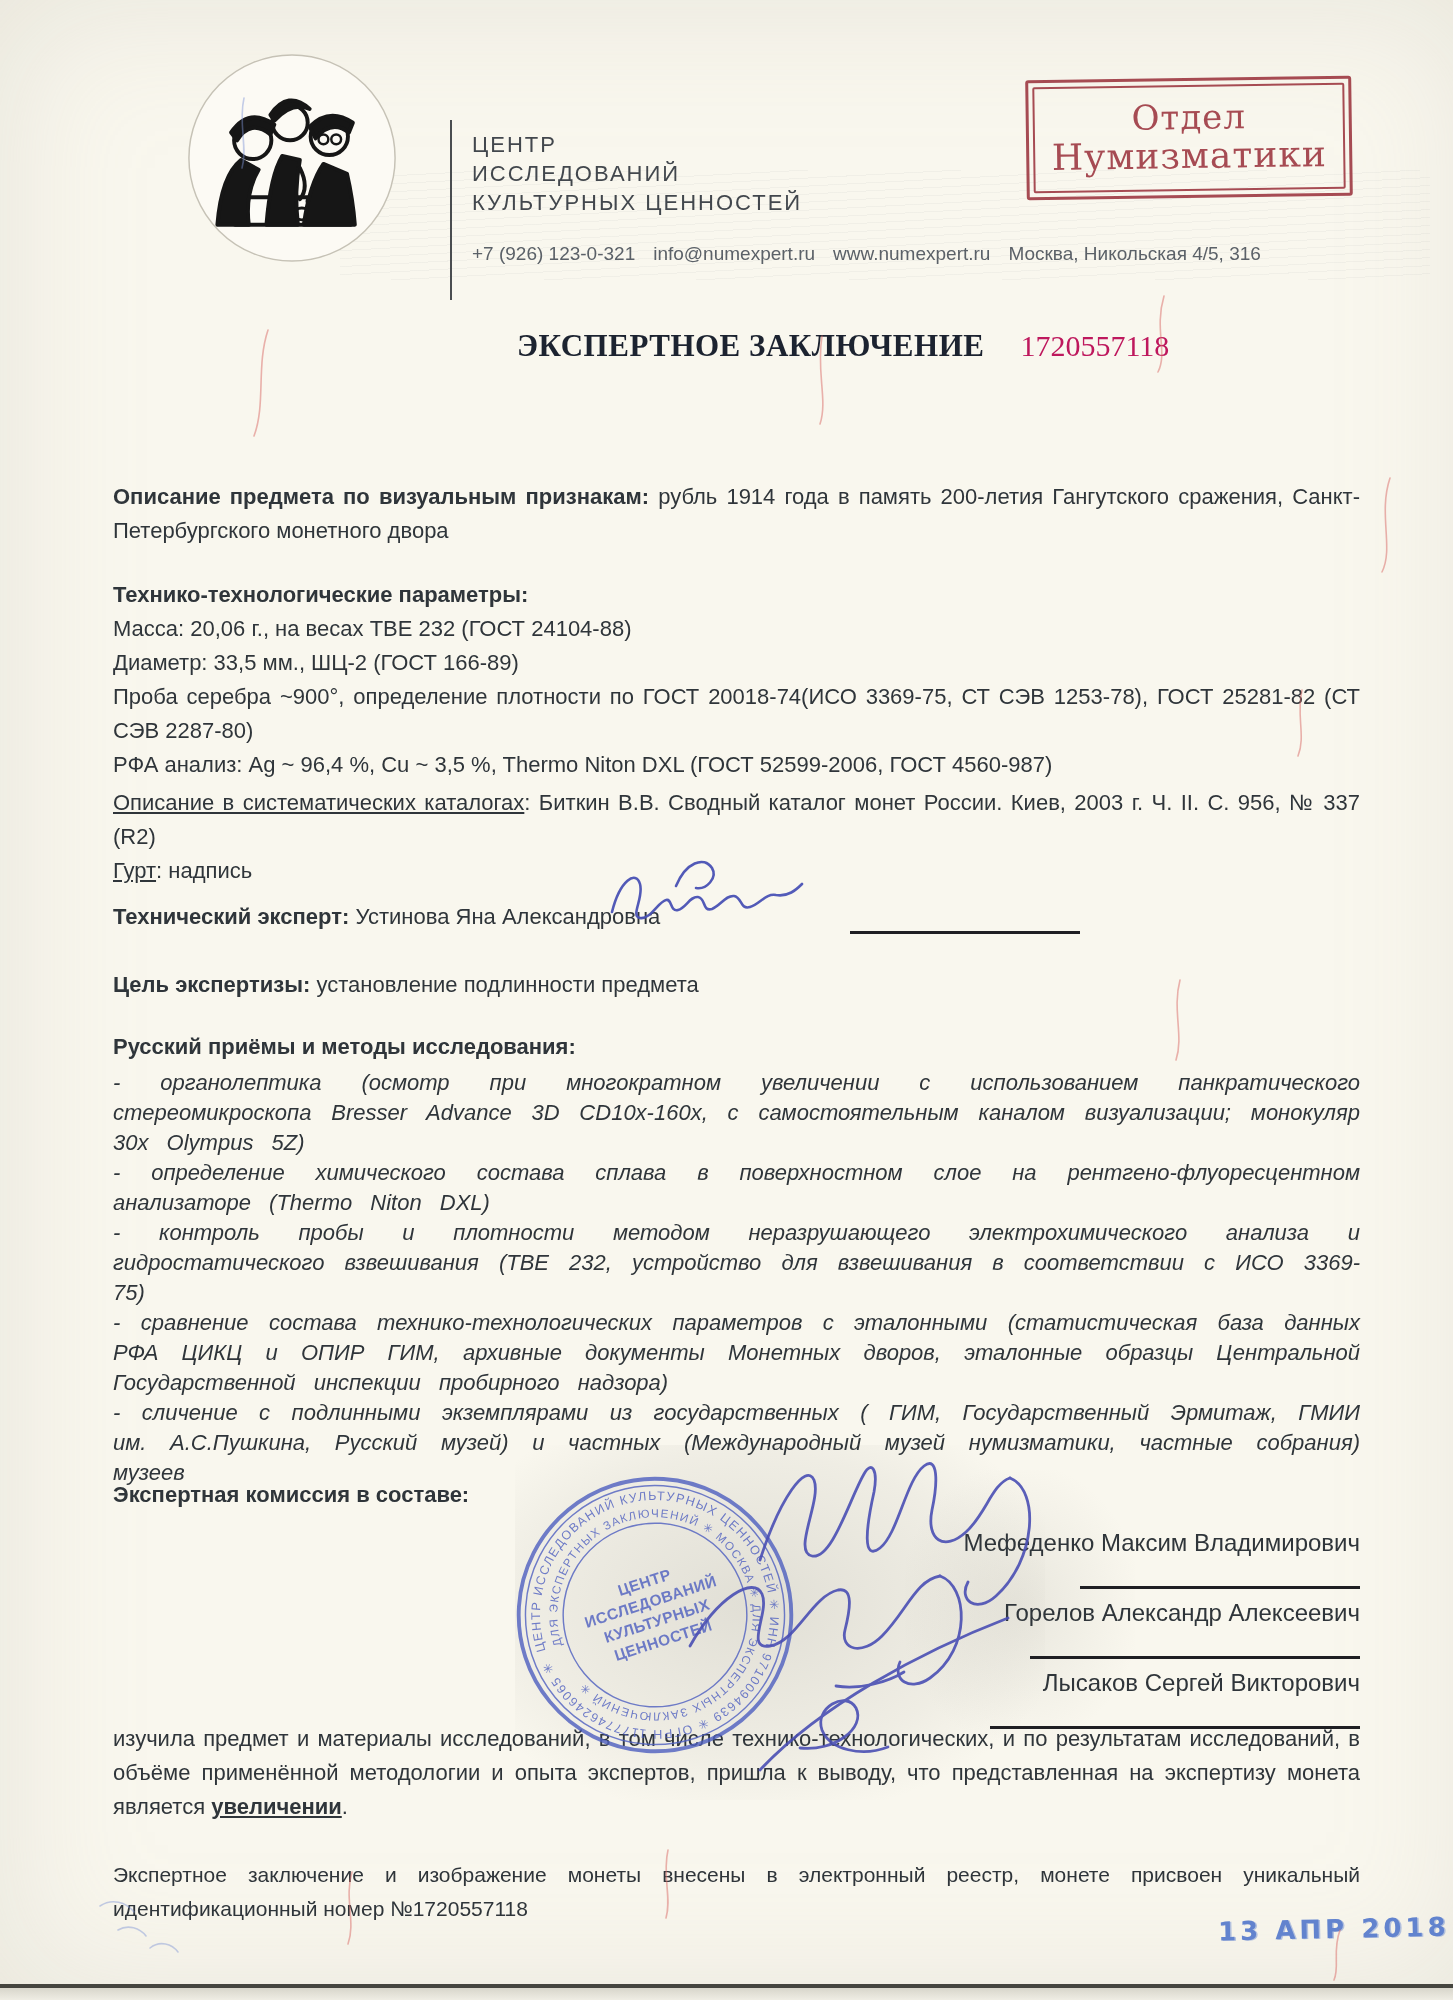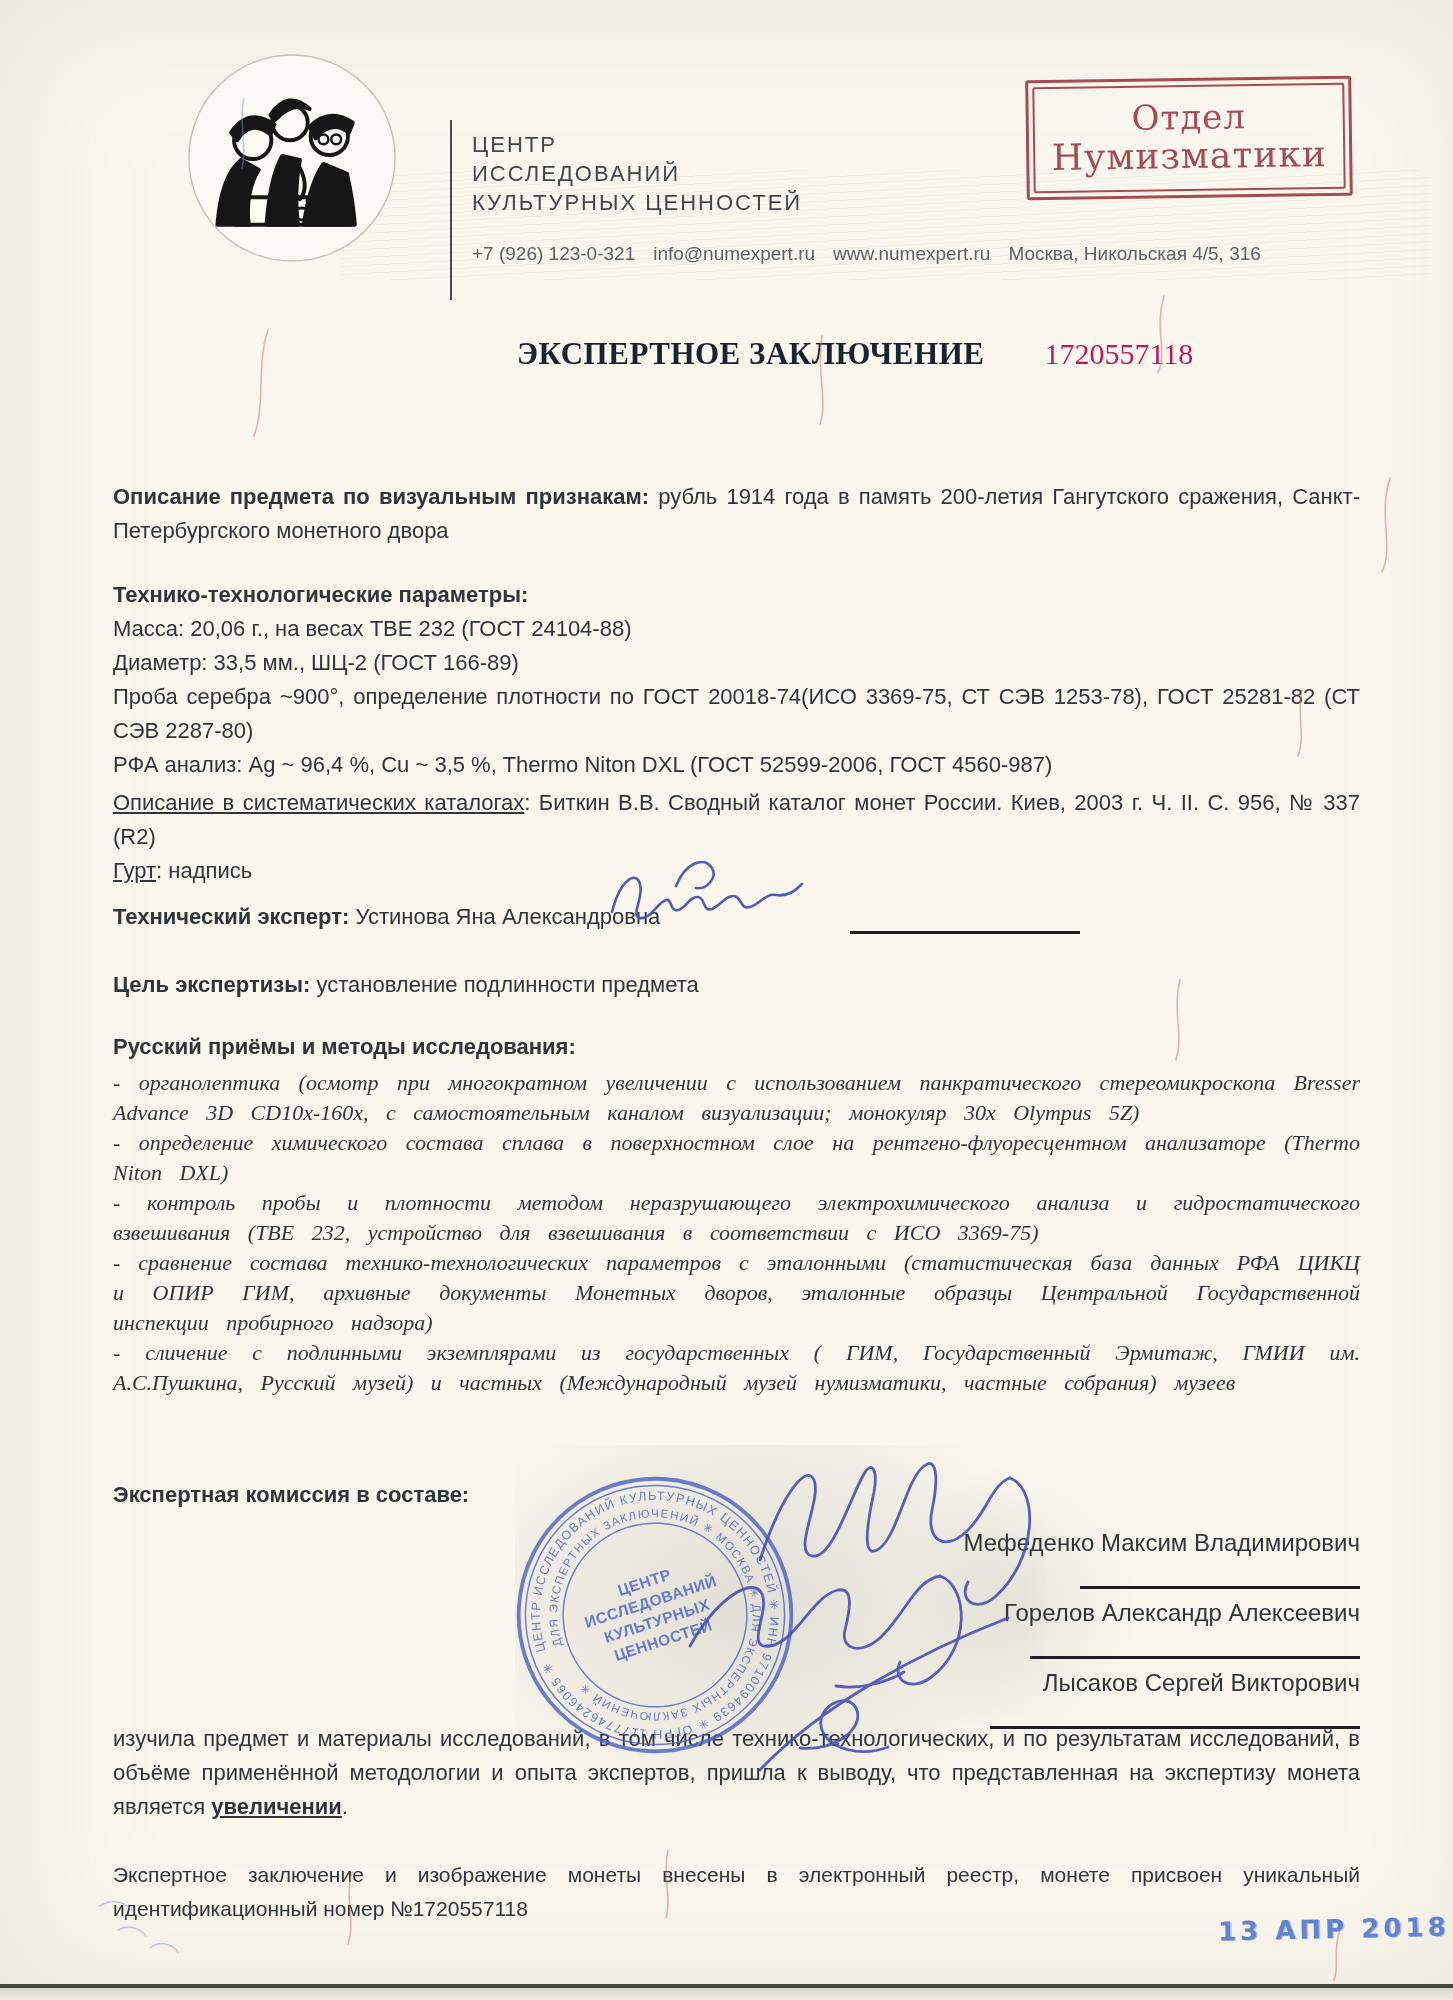--- a/index.html
+++ b/index.html
@@ -22,33 +22,33 @@
     background:repeating-linear-gradient(177deg, rgba(130,135,140,.07) 0 1px, transparent 1px 8px);}
   .dept-stamp{left:1026px;top:78px;width:320px;height:114px;z-index:3;
     border:3px solid #a03d46;border-radius:3px;transform:rotate(-.8deg);
     display:flex;align-items:stretch;justify-content:stretch;opacity:.92;}
   .dept-stamp-inner{flex:1;margin:4px;border:2px solid #a03d46;border-radius:2px;
     display:flex;flex-direction:column;align-items:center;justify-content:center;
     font-family:"DejaVu Serif",serif;color:#a03d46;}
   .dept-line1{font-size:34px;line-height:36px;letter-spacing:1px;}
   .dept-line2{font-size:36px;line-height:42px;letter-spacing:1px;}
   
-  .title-row{left:517px;top:336px;z-index:2;display:flex;gap:60px;align-items:baseline;
+  .title-row{left:517px;top:328px;z-index:2;display:flex;gap:36px;align-items:baseline;
     font-family:"Liberation Serif",serif;}
   .title-main{font-size:31px;font-weight:bold;color:#1c2330;letter-spacing:.5px;white-space:nowrap;}
   .title-num{font-size:30px;color:#be185d;white-space:nowrap;}
   
   .body-block{left:113px;width:1247px;z-index:2;font-size:22px;line-height:34px;}
   .just{text-align:justify;}
   .b{font-weight:bold;}
   .u{text-decoration:underline;}
   p{margin:0;}
   .tech-line{line-height:34px;}
   .methods{font-style:italic;line-height:30px;word-spacing:12px;}
-  .methods p{margin:0;font-family:Liberation Serif, serif;}
+  .methods p{margin:0;}
   .sig-row{display:flex;align-items:flex-end;white-space:nowrap;}
   .sig-line{display:inline-block;border-bottom:3px solid #1f1f23;height:26px;}
   .member-row{font-size:24px;flex-direction:column;}
   .concl-em{font-weight:bold;text-decoration:underline;}
   .registry{font-size:21px;line-height:34px;}
   
   .blotch{z-index:1;pointer-events:none;}
   .blotch1{left:515px;top:1445px;width:530px;height:355px;
     background:radial-gradient(ellipse at 45% 45%, rgba(168,166,156,.30), rgba(168,166,156,.12) 55%, transparent 78%);}
   .blotch2{left:905px;top:1470px;width:230px;height:270px;

